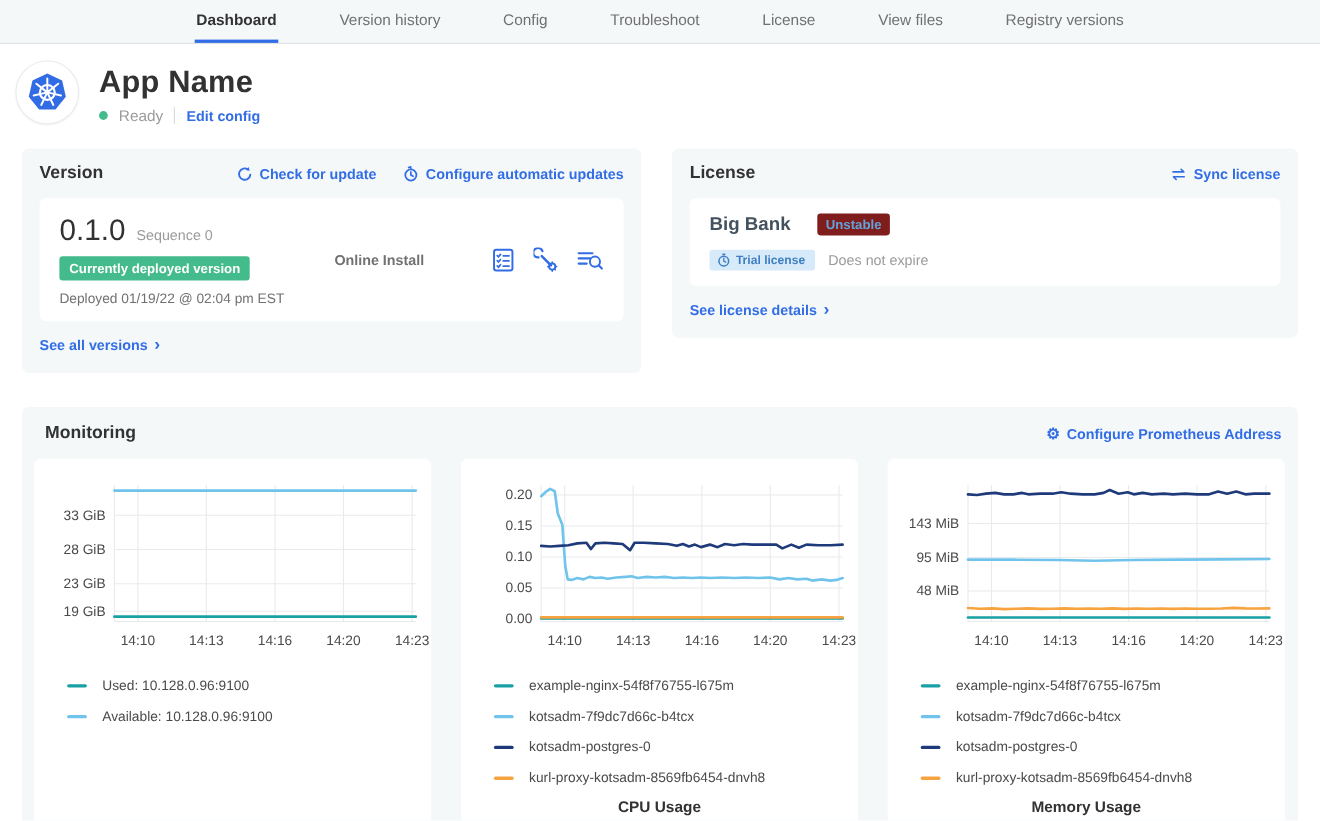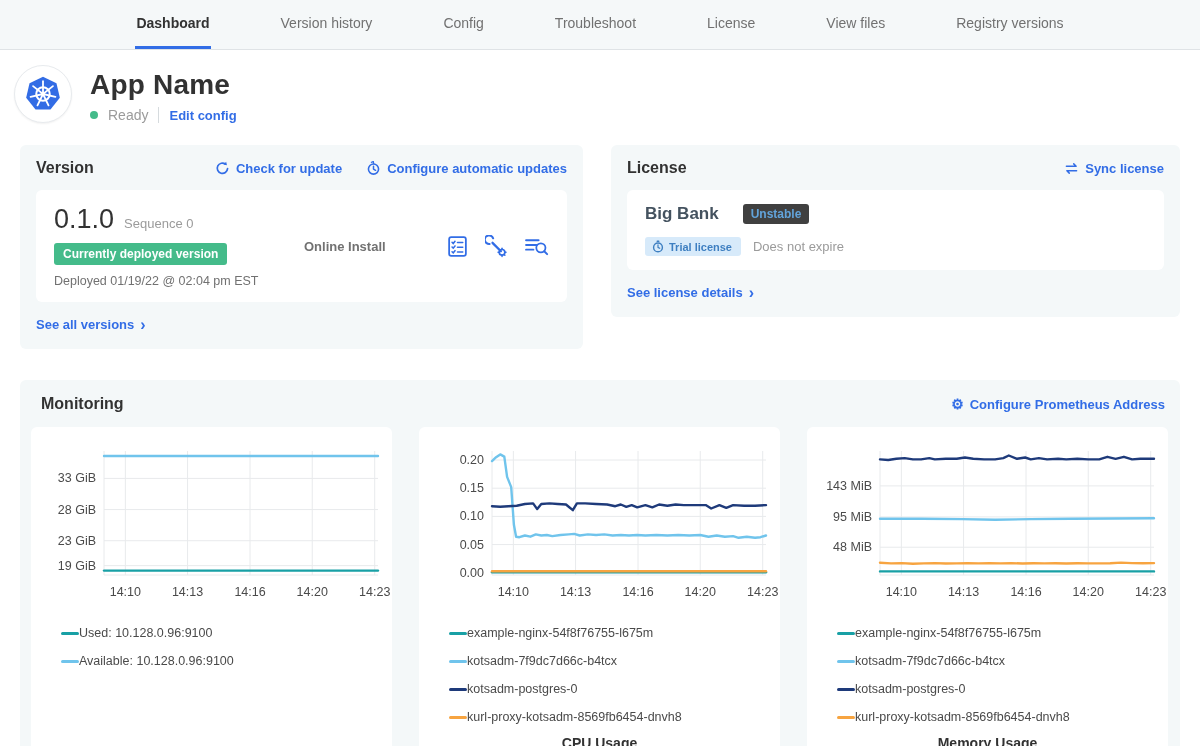--- a/index.html
+++ b/index.html
@@ -1,21 +1,21 @@
 <!DOCTYPE html>
 <html><head>
 <meta charset="utf-8">
 <style>
   * { margin:0; padding:0; box-sizing:border-box; }
   html,body { width:1200px; height:746px; background:#fff;
     font-family:"Liberation Sans", sans-serif; color:#323232; overflow:hidden; }
 
   
-  .topnav { height:50px; background:#f5f8f9; border-bottom:1px solid #dfe3e6;
-    display:flex; justify-content:center; gap:69px; }
+  .topnav { height:40px; background:#f5f8f9; border-bottom:1px solid #dfe3e6;
+    display:flex; justify-content:center; gap:55px; }
   .tab { display:flex; align-items:center; font-size:14px; color:#717171;
     border-bottom:3px solid transparent; cursor:pointer; padding:0 1px; }
   .tab.active { color:#323232; font-weight:600; border-bottom-color:#326de6; }
 
   
   .app-header { display:flex; align-items:flex-end; gap:18px; padding:15px 20px 0 14px; }
   .app-logo { width:58px; height:58px; border-radius:50%; background:#fff;
     border:1px solid #e8ebee; display:flex; align-items:center; justify-content:center;
     box-shadow:0 1px 2px rgba(0,0,0,.06); }
   .app-title { font-size:28px; font-weight:bold; letter-spacing:.2px; }
@@ -44,40 +44,40 @@
     font-weight:bold; border-radius:3px; padding:4px 9px; margin:8px 0 9px; }
   .v-deployed { font-size:12.5px; color:#717171; }
   .v-mid { flex:1; font-size:13px; font-weight:bold; color:#717171; }
   .v-icons { display:flex; gap:16px; align-items:center; }
   .v-icons span { cursor:pointer; display:inline-flex; }
   .see-link { margin-top:13px; }
   .chev { font-size:16px; font-weight:bold; line-height:1; }
 
   .lic-name-row { display:flex; align-items:center; gap:24px; }
   .lic-name { font-size:17px; font-weight:bold; color:#44525f; }
-  .badge-channel { background:#404040; color:#62a3da; font-size:12px; font-weight:bold;
+  .badge-channel { background:#7f1d1d; color:#62a3da; font-size:12px; font-weight:bold;
     border-radius:3px; padding:3px 8px; }
   .lic-row2 { display:flex; align-items:center; gap:12px; margin-top:13px; }
   .badge-trial { background:#d7eafa; color:#3e7fc1; font-size:11px; font-weight:bold;
     border-radius:3px; padding:3px 9px 3px 7px; display:inline-flex; align-items:center; gap:5px; }
   .lic-expiry { font-size:13px; color:#9b9b9b; }
 
   
   .monitoring { margin:31px 20px 0; background:#f4f8f9; border-radius:6px;
     padding:0 11px 14px; }
   .mon-header { display:flex; justify-content:space-between; align-items:center;
     padding:15px 4px 0 10px; }
   .mon-title { font-size:16px; font-weight:bold; }
   .gear-glyph { font-size:14px; line-height:1; }
   .charts { display:flex; gap:27px; margin-top:14px; }
   .chart-card { background:#fff; border-radius:6px; width:361px; height:341px;
     display:flex; flex-direction:column; }
   .chart-card svg.plot { margin:12px auto 0; display:block; }
   .legend { padding-left:30px; margin-top:12px; }
-  .legend-row { display:flex; align-items:center; height:28px; }
+  .legend-row { display:flex; align-items:center; gap:14px; height:28px; }
   .legend-swatch { width:18px; height:3px; border-radius:2px; flex:0 0 18px; }
   .legend-label { font-size:12.5px; color:#4a4a4a; }
   .chart-title { margin-top:auto; margin-bottom:17px; text-align:center;
     font-size:14px; font-weight:bold; }
 
   .icon-blue { color:#326de6; }
 </style>
 </head>
 <body>
 

